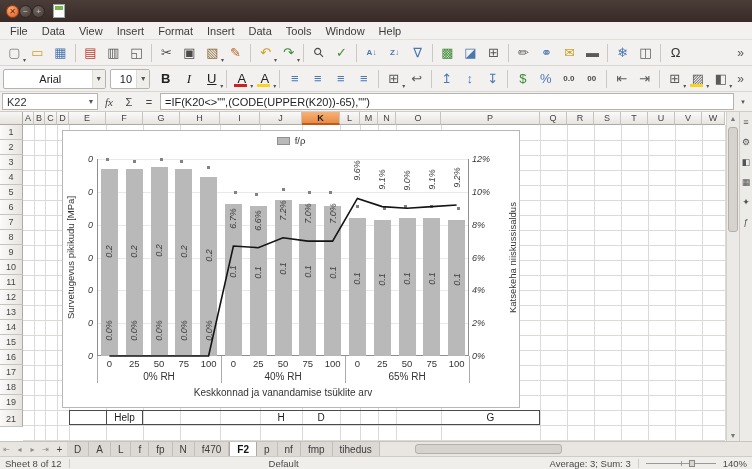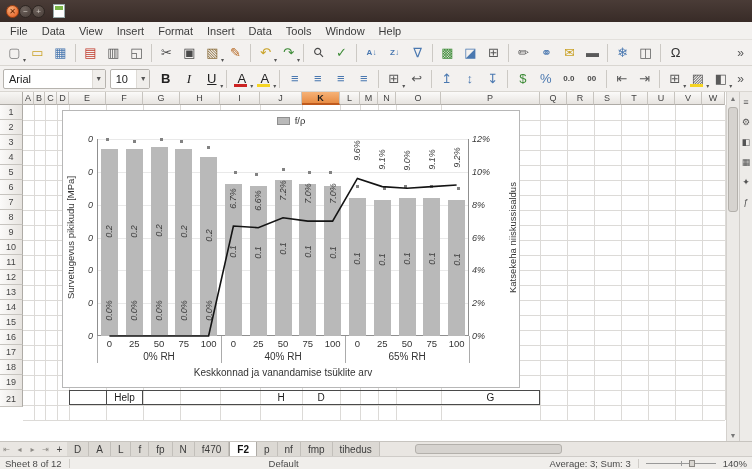--- a/index.html
+++ b/index.html
@@ -28,21 +28,21 @@
   .tb-icon .glyph.b { font-weight: bold; }
   .tb-icon .glyph.i { font-style: italic; font-family: "Liberation Serif", serif; }
   .tb-icon .glyph.u { text-decoration: underline; }
   .tb-icon .glyph.rot45 { display:inline-block; transform: rotate(-45deg); }
   .tb-icon .dd { position: absolute; right: 0px; bottom: 1px; font-size: 6px; color: #555; }
   .tb-icon .colorbar { position: absolute; left: 4px; right: 6px; bottom: 3px; height: 3px; }
   .tb-sep { width: 1px; height: 18px; background: #ccc9c4; margin: 0 3px; flex: 0 0 1px; }
   .spring { flex: 1 1 auto; }
   .overflow-btn { font-size: 12px; color: #555; padding: 0 5px; }
 
-  .combo { height: 20px; background: #fff; border: 1px solid #b6b3ae; border-radius: 2px; display: inline-flex; align-items: center; padding: 0 0 0 5px; margin-right: 4px; }
+  .combo { height: 20px; background: #fff; border: 1px solid #b6b3ae; border-radius: 2px; display: inline-flex; align-items: center; padding: 0 0 0 5px; margin-right: 4px; text-align: center; }
   .combo .cval { flex: 1; font-size: 11px; color: #222; }
   .combo .carr { width: 13px; height: 100%; border-left: 1px solid #dedbd6; display: inline-flex; align-items: center; justify-content: center; font-size: 7px; color: #555; background: #f0eeeb; }
   .combo.font { width: 112px; }
   .combo.size { width: 44px; }
 
   
   .fbar { height: 20px; flex: 0 0 20px; background: #f3f1ef; border-bottom: 1px solid #cfccc8; display: flex; align-items: center; padding: 1px 2px; gap: 2px; }
   .namebox { width: 96px; height: 17px; background: #fff; border: 1px solid #b6b3ae; display: flex; align-items: center; font-size: 11px; }
   .namebox .cval { flex: 1; padding-left: 4px; }
   .namebox .carr { width: 12px; font-size: 7px; color: #555; text-align: center; }
@@ -330,20 +330,31 @@
         </span>
         <span class="tb-icon" data-name="conditional-formatting-button">
           <span class="glyph" data-name="conditional-formatting-icon" style="color: rgb(90, 90, 90);">◧</span>
           <span class="dd" data-name="chevron-down-icon">▾</span>
         </span>
       </span>
     <span class="spring"></span>
     <span class="overflow-btn" data-name="toolbar-overflow-button">»</span>
   </div>
 
+  <div class="fbar" data-name="formula-bar">
+    <span class="namebox" data-name="name-box">
+      <span class="cval" data-name="name-box-value">K22</span>
+      <span class="carr" data-name="chevron-down-icon">▼</span>
+    </span>
+    <span class="fbtn fx" data-name="function-wizard-button">fx</span>
+    <span class="fbtn" data-name="sum-button">Σ</span>
+    <span class="fbtn" data-name="equals-button">=</span>
+    <span class="finput" data-name="formula-input">=IF(K20&lt;&gt;"",(CODE(UPPER(K20))-65),"")</span>
+    <span class="fexpand" data-name="expand-formula-bar-icon">▾</span>
+  </div>
 
   <div class="sheet" id="sheet" data-name="spreadsheet-grid">
     <div class="corner" data-name="select-all-corner"></div>
 
     <div class="chart" id="chart" data-name="embedded-chart">
       <div class="legend" data-name="chart-legend">
         <span class="swatch" data-name="legend-swatch"></span>
         <span data-name="legend-label">f/ρ</span>
       </div>
       <div class="ytitle lt" data-name="left-axis-title">Survetugevus pikikudu [MPa]</div>

